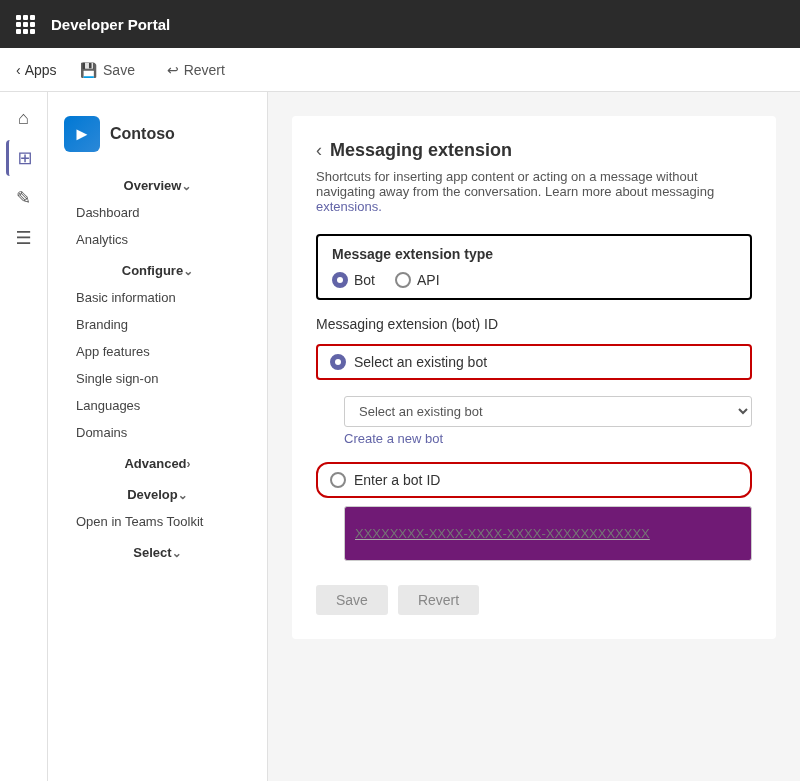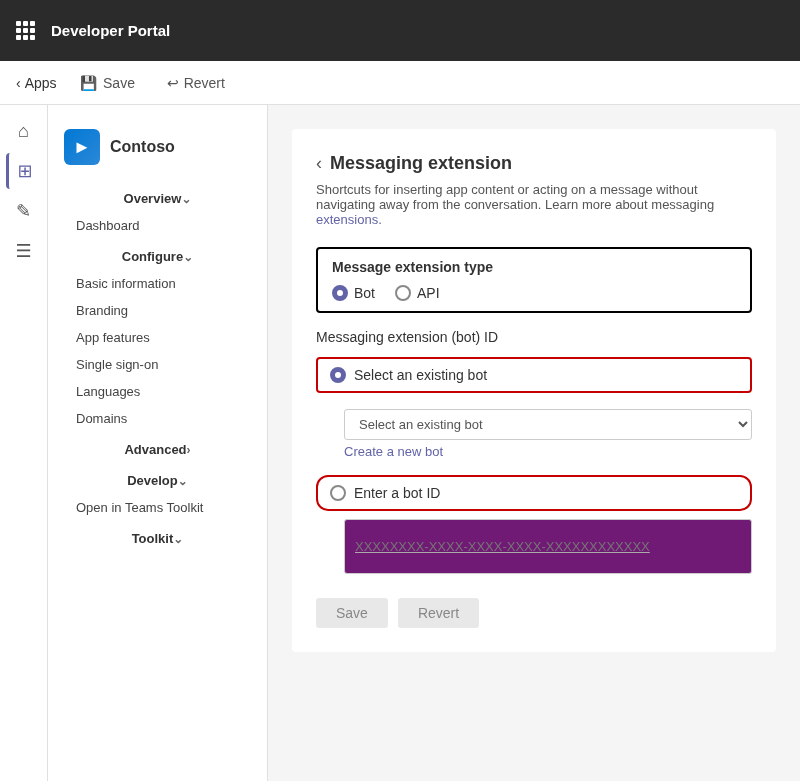--- a/index.html
+++ b/index.html
@@ -2,21 +2,21 @@
 <html><head>
   <meta charset="utf-8">
   <style>
     * { box-sizing: border-box; margin: 0; padding: 0; }
     body { font-family: 'Segoe UI', Arial, sans-serif; font-size: 14px; color: #333; background: #f5f5f5; width: 800px; height: 781px; overflow: hidden; display: flex; flex-direction: column; }
 
     
     .topbar {
       background: #2b2b2b;
       color: #fff;
-      height: 61px;
+      height: 48px;
       display: flex;
       align-items: center;
       padding: 0 16px;
       gap: 12px;
       flex-shrink: 0;
     }
     .topbar-grid-icon { display: grid; grid-template-columns: repeat(3,5px); gap: 2px; margin-right: 4px; }
     .topbar-grid-icon span { width: 5px; height: 5px; background: #fff; border-radius: 1px; display: block; }
     .topbar-title { font-size: 15px; font-weight: 600; }
 
@@ -239,20 +239,21 @@
     <div class="sidebar-brand">
       <div class="brand-icon">►</div>
       <span class="brand-name">Contoso</span>
     </div>
 
     <div class="sidebar-section-header">
       <span>Overview</span>
       <span class="chevron">⌄</span>
     </div>
     <div class="sidebar-item">Dashboard</div>
+    <div class="sidebar-item">Analytics</div>
 
     <div class="sidebar-section-header">
       <span>Configure</span>
       <span class="chevron">⌄</span>
     </div>
     <div class="sidebar-item">Basic information</div>
     <div class="sidebar-item">Branding</div>
     <div class="sidebar-item">App features</div>
     <div class="sidebar-item">Single sign-on</div>
     <div class="sidebar-item">Languages</div>
@@ -263,21 +264,21 @@
       <span class="chevron">›</span>
     </div>
 
     <div class="sidebar-section-header">
       <span>Develop</span>
       <span class="chevron">⌄</span>
     </div>
     <div class="sidebar-item">Open in Teams Toolkit</div>
 
     <div class="sidebar-section-header">
-      <span>Toolkit</span>
+      <span>Select</span>
       <span class="chevron">⌄</span>
     </div>
   </div>
 
   <div class="content">
     <div class="panel">
 
       <div class="panel-header">
         <span style="font-size:18px;cursor:pointer;color:#555;">‹</span>
         <span class="panel-title">Messaging extension</span>

